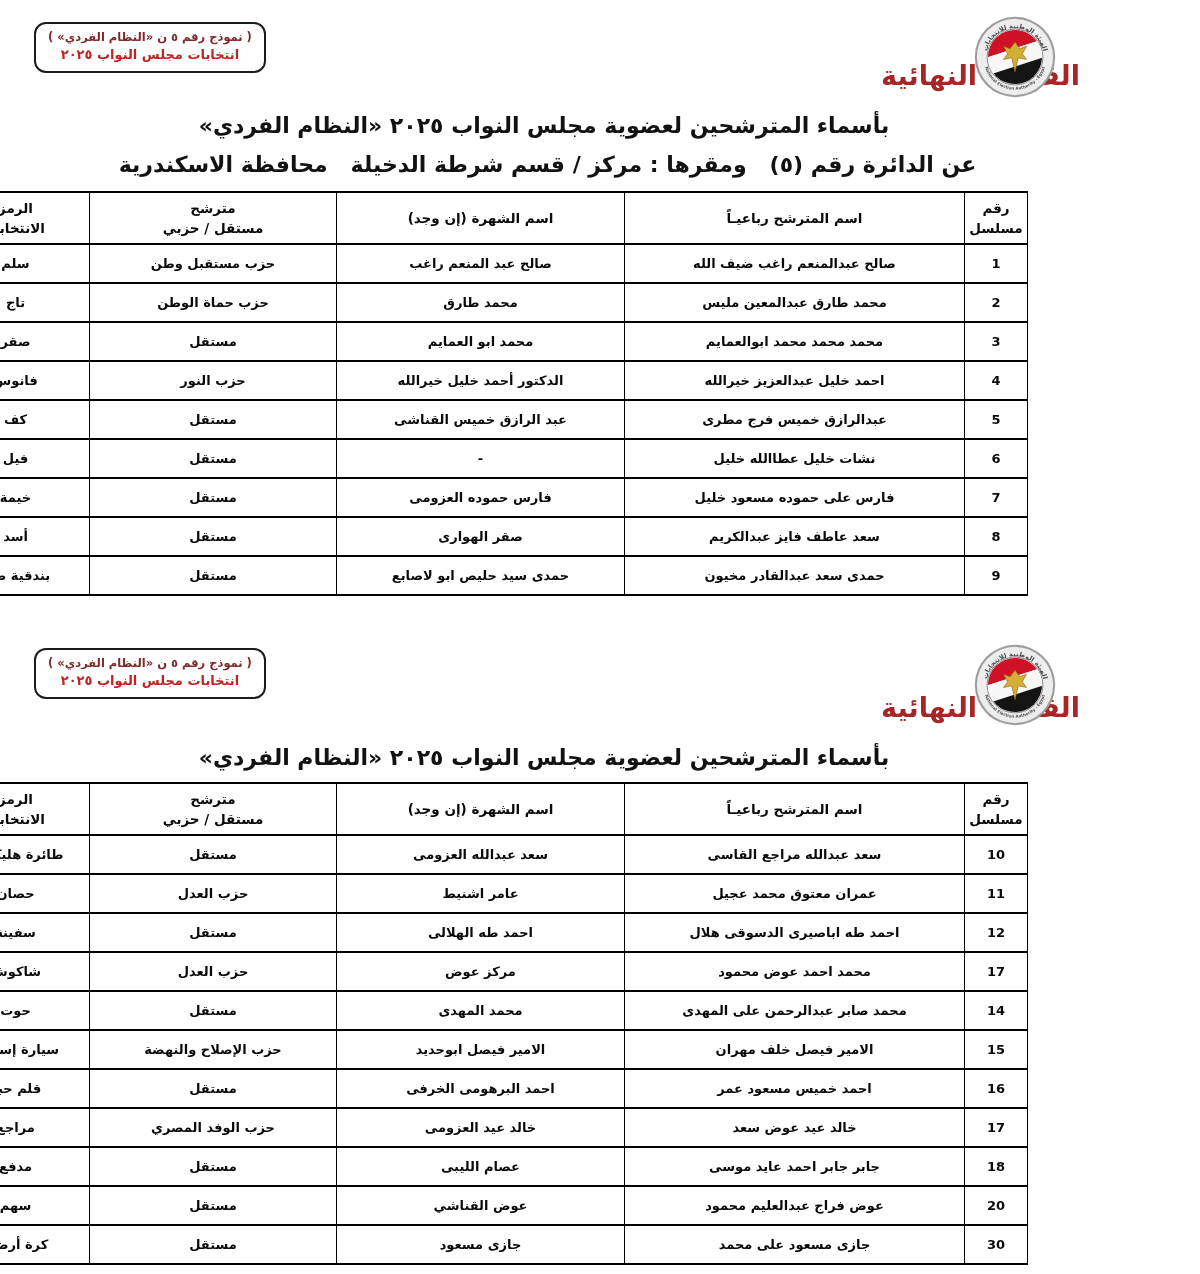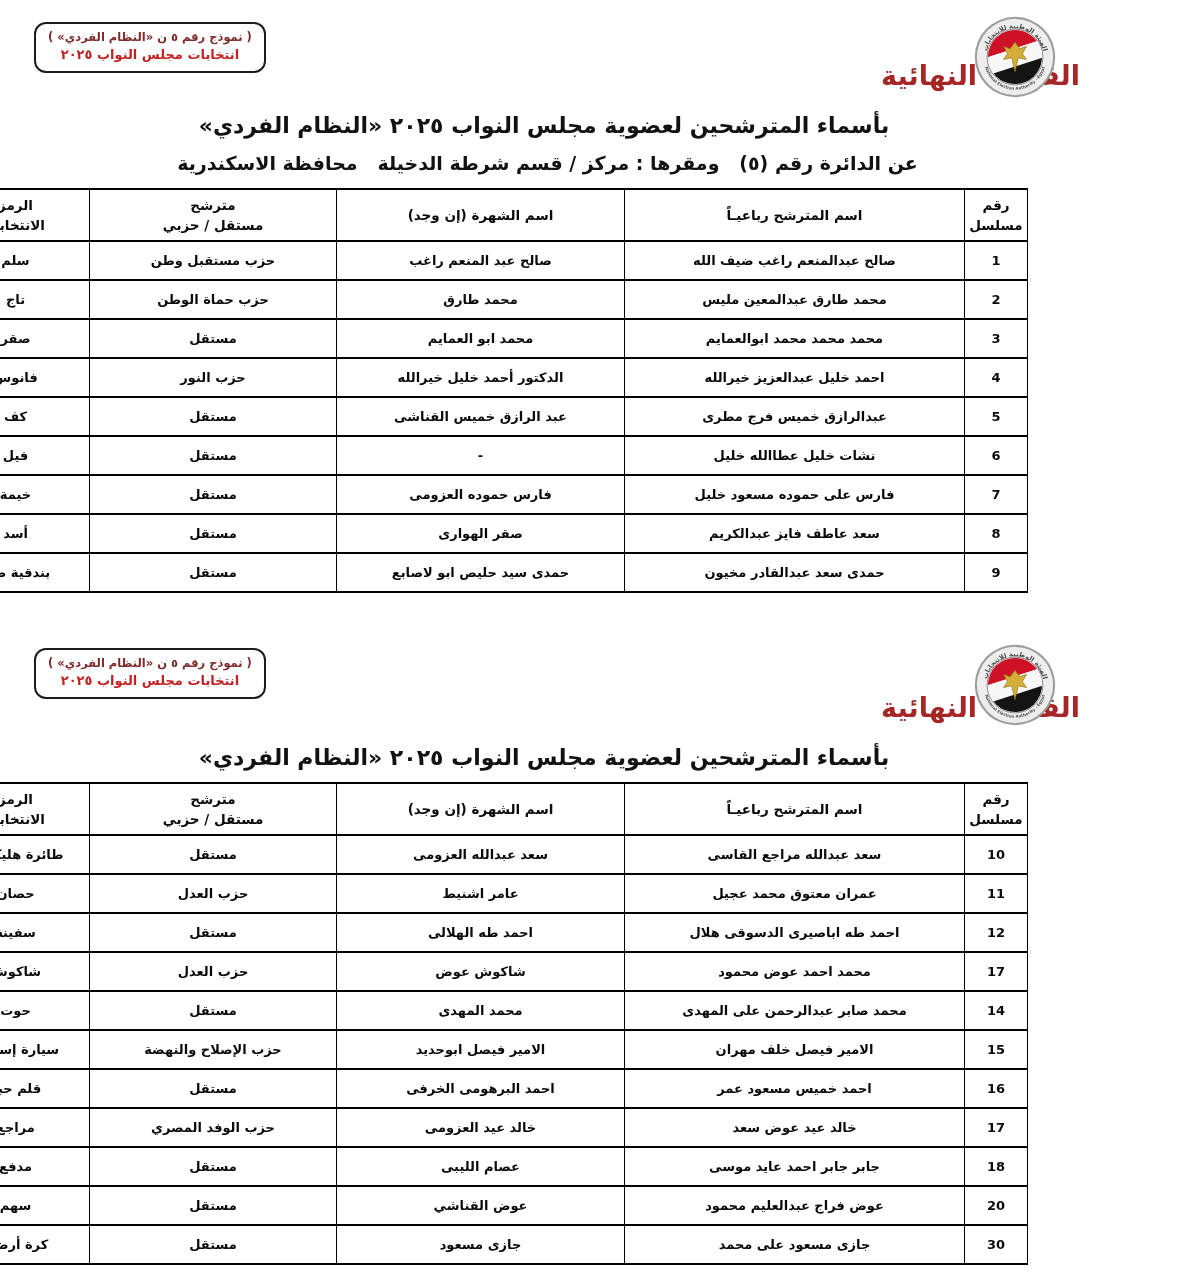--- a/index.html
+++ b/index.html
@@ -35,21 +35,21 @@
     font-size:27px;line-height:1.2;margin:0;
   }
   .page-1 .title{padding-top:60px;}
   .page-2 .title{padding-top:52px;}
   .subtitle{
     text-align:center;font-weight:bold;color:#121212;
     font-size:22px;margin:20px 0 0 0;line-height:1.25;padding-left:8px;
   }
   .district{
     text-align:center;font-weight:bold;color:#121212;
-    font-size:19px;margin:12px 0 0 15px;white-space:pre-wrap;
+    font-size:22px;margin:12px 0 0 15px;white-space:pre-wrap;
   }
 
   table.cand{
     border-collapse:collapse;table-layout:fixed;
     width:1086px;margin:14px 52px 0 62px;
     direction:rtl;background:#fff;
   }
   .page-2 table.cand{margin-top:10px;}
   table.cand col.c-serial{width:63px;}
   table.cand col.c-name{width:340px;}
@@ -300,21 +300,21 @@
           <td class="serial">12</td>
           <td>احمد طه اباصيرى الدسوقى هلال</td>
           <td>احمد طه الهلالى</td>
           <td>مستقل</td>
           <td>سفينة</td>
         </tr>
 
         <tr>
           <td class="serial">17</td>
           <td>محمد احمد عوض محمود</td>
-          <td>شاكوش عوض</td>
+          <td>مركز عوض</td>
           <td>حزب العدل</td>
           <td>شاكوش</td>
         </tr>
 
         <tr>
           <td class="serial">14</td>
           <td>محمد صابر عبدالرحمن على المهدى</td>
           <td>محمد المهدى</td>
           <td>مستقل</td>
           <td>حوت</td>

